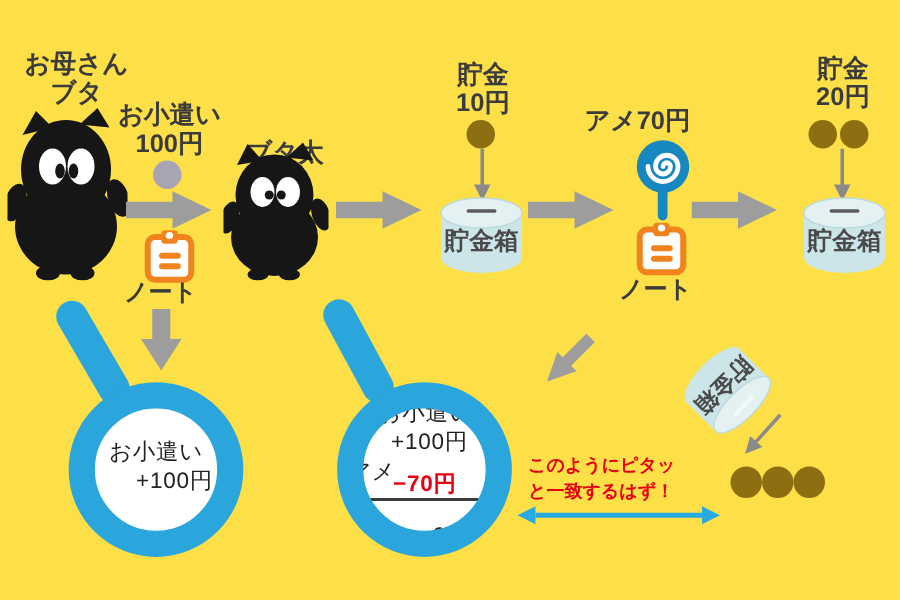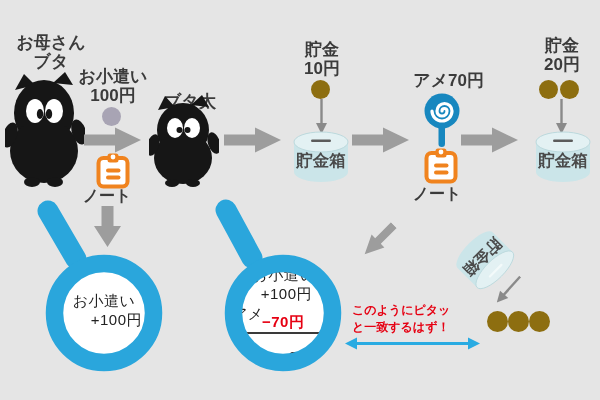--- a/index.html
+++ b/index.html
@@ -2,21 +2,21 @@
 <html style="--orange: #f0831e; --magnifier-blue: #2aa6dc; --lollipop-blue: #1787bf; --match-blue: #29abe2; --arrow-gray: #9d9d9d; --thin-arrow-gray: #8a8a8a; --bank-body: #cbe5e9; --bank-top: #e3f1f3; --coin-brown: #8d6e10; --coin-gray: #a8a4b4; --red: #e60012; --ink: #3b3b3b; --pig-black: #161616;"><head>
 <meta charset="utf-8">
 <style>
   :root{
     --orange:#f0831e; --magnifier-blue:#2aa6dc; --lollipop-blue:#1787bf;
     --match-blue:#29abe2; --arrow-gray:#9d9d9d; --thin-arrow-gray:#8a8a8a;
     --bank-body:#cbe5e9; --bank-top:#e3f1f3; --coin-brown:#8d6e10;
     --coin-gray:#a8a4b4; --red:#e60012; --ink:#3b3b3b; --pig-black:#161616;
   }
   html,body{margin:0;padding:0;background:#fff;}
-  #stage{position:relative;width:600px;height:400px;background:#e5e5e5;overflow:hidden;
+  #stage{position:relative;width:600px;height:400px;background:#fde047;overflow:hidden;
          font-family:"Liberation Sans","DejaVu Sans",sans-serif;color:var(--ink);}
   .abs{position:absolute;}
   .lbl{position:absolute;white-space:pre-line;text-align:center;font-size:17px;
        font-weight:600;line-height:1.12;color:var(--ink);}
   .coin{position:absolute;border-radius:50%;background:var(--coin-brown);}
   .coin.gray{background:var(--coin-gray);}
   
   .pig-fill{fill:var(--pig-black);} .eye{fill:#fff;} .pupil{fill:var(--pig-black);}
   
   .clip-frame{fill:#fff;stroke:var(--orange);stroke-width:4;}
@@ -125,21 +125,21 @@
       <ellipse class="bank-top" cx="28" cy="11" rx="27" ry="10"></ellipse>
       <rect class="bank-slot" x="18" y="8.5" width="20" height="2.4" rx="1.2"></rect>
     </svg>
     <div class="bank-label">貯金箱</div>
   </div>
 
   <svg class="abs" style="left:352px;top:127px;" width="58" height="26" viewBox="0 0 58 26">
     <polygon class="fat-arrow" points="0,7.5 31,7.5 31,0.5 57,13 31,25.5 31,18.5 0,18.5"></polygon>
   </svg>
 
-  <div class="lbl" style="left:402px;top:71px;width:82px;text-align:right;">アメ70円</div>
+  <div class="lbl" style="left:384px;top:71px;width:82px;">アメ70円</div>
   <svg class="abs" style="left:421px;top:92px;" width="42" height="58" viewBox="0 0 42 58">
     <rect class="lolli-body" x="17.5" y="33" width="6.5" height="22" rx="3.2"></rect>
     <circle class="lolli-body" cx="21" cy="19" r="17.5"></circle>
     <path class="lolli-spiral" d="M21,19 a2.5,2.5 0 0 1 5,0 a5,5 0 0 1 -10,0 a7.5,7.5 0 0 1 15,0 a10,10 0 0 1 -20,0"></path>
   </svg>
 
   <svg class="abs" style="left:424px;top:146px;" width="34" height="38" viewBox="0 0 34 38">
     <rect class="clip-frame" x="2.5" y="7" width="29" height="28.5" rx="5"></rect>
     <rect class="clip-orange" x="11.5" y="2.5" width="11" height="9" rx="2.5"></rect>
     <circle class="clip-knob" cx="17" cy="6" r="2.4"></circle>

